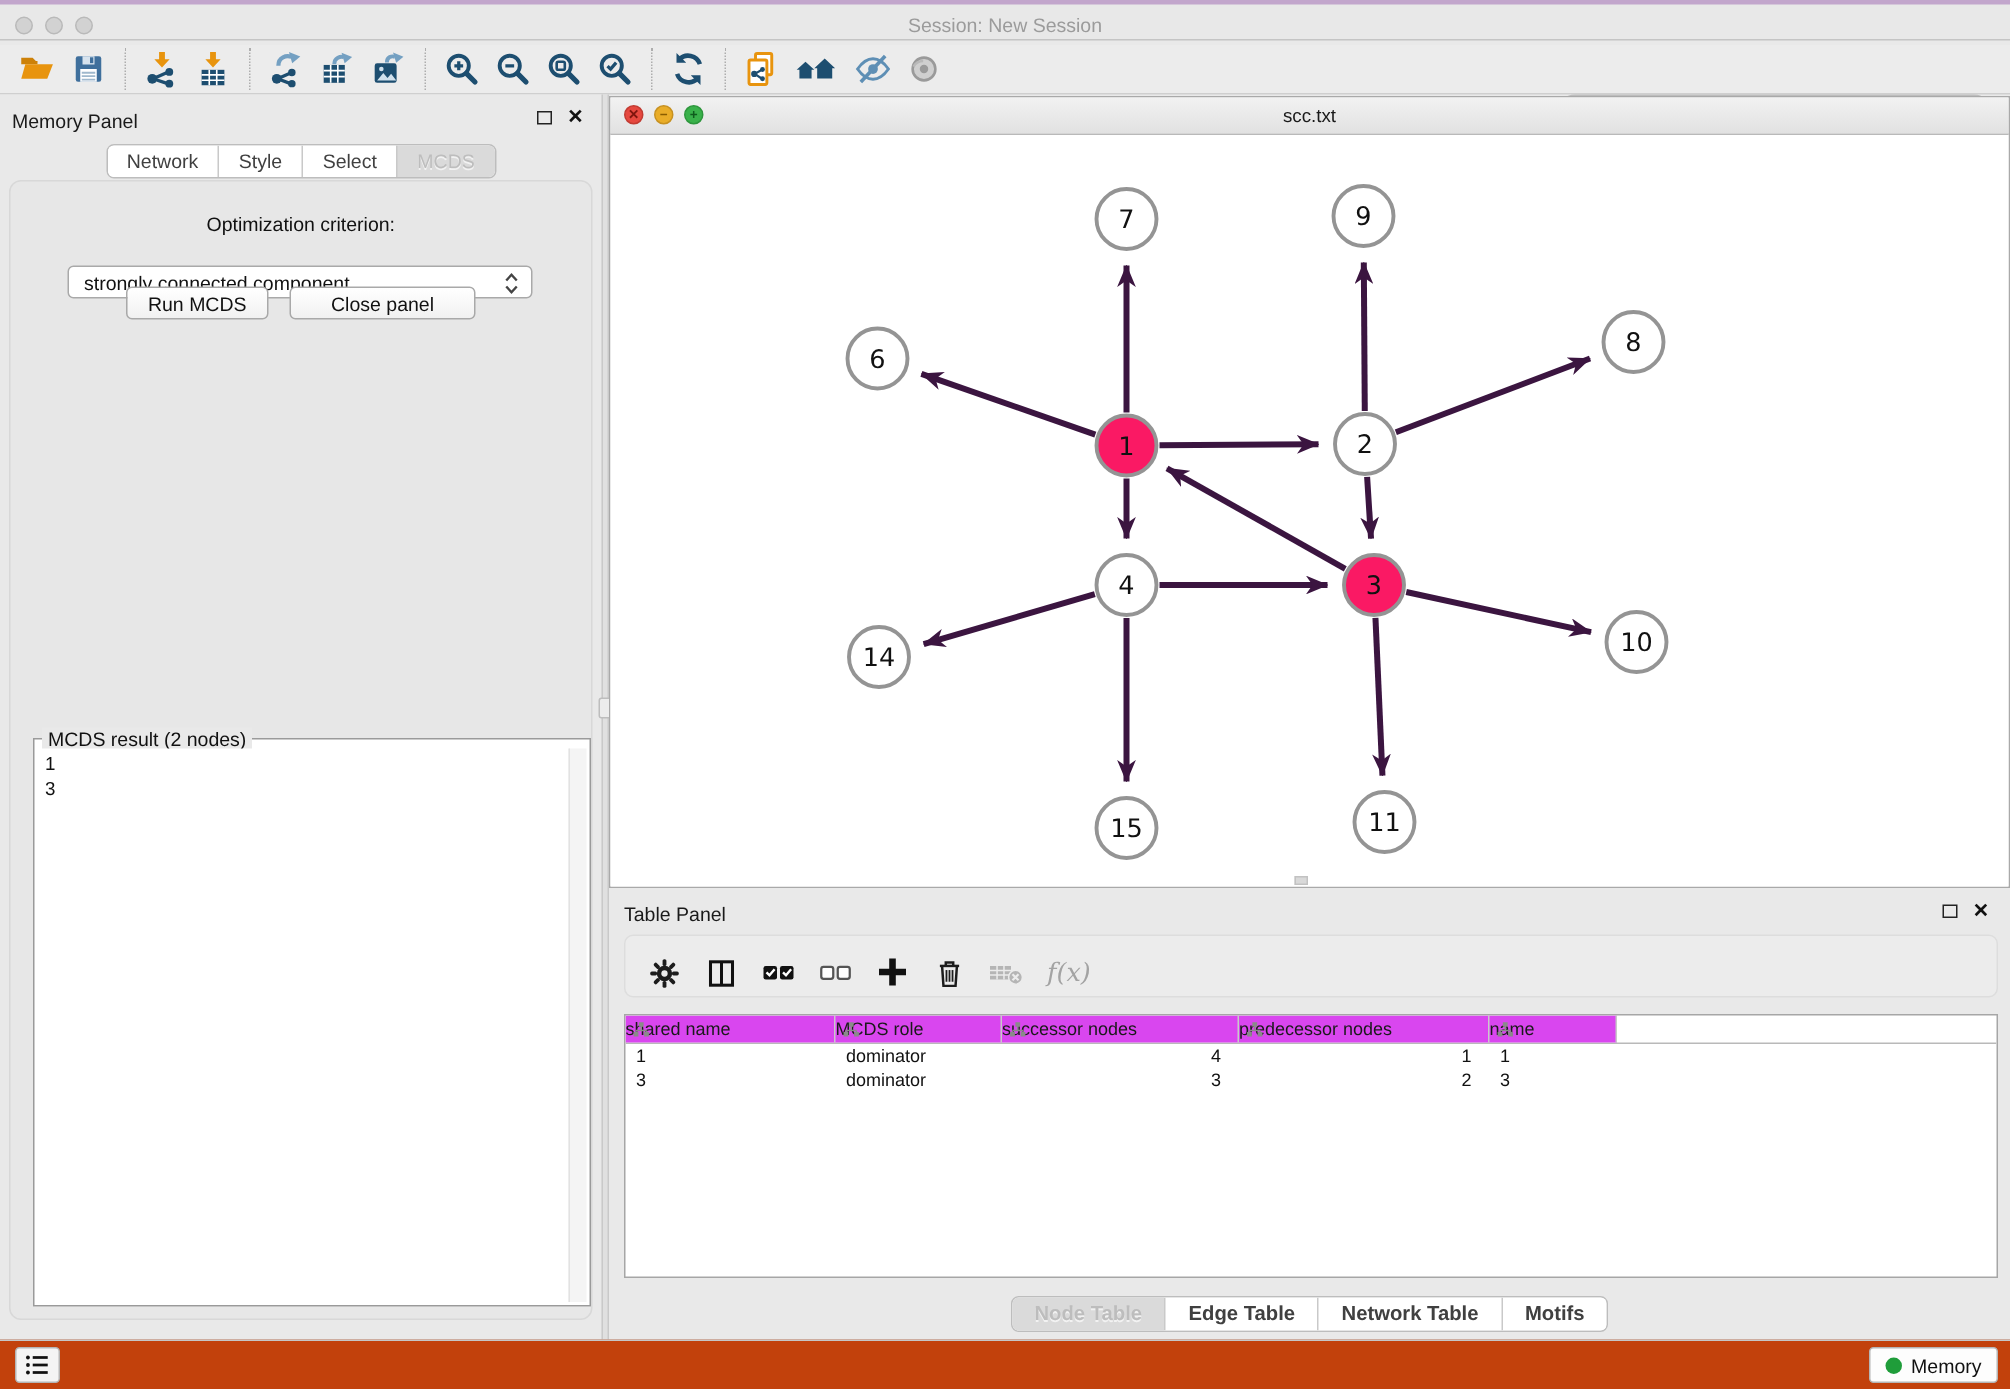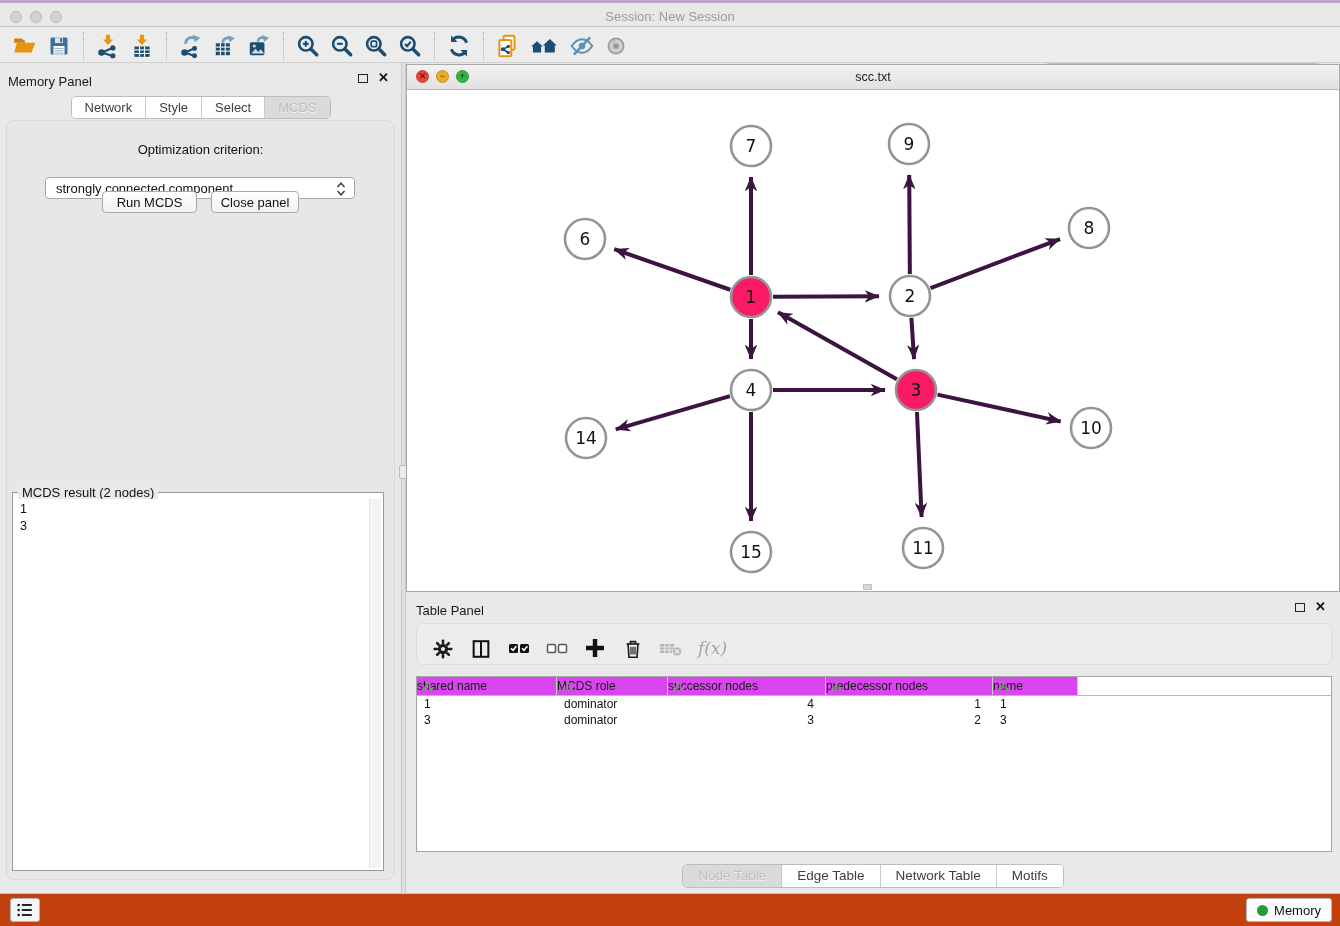--- a/index.html
+++ b/index.html
@@ -29,21 +29,21 @@
   .seg { display:flex; border:1px solid #bdbdbd; border-radius:5px; overflow:hidden; background:#fff; }
   .seg .tab { padding:0 13px; height:21px; line-height:21px; font-size:13px; color:#404040; background:#fff; border-left:1px solid #c9c9c9; cursor:default; }
   .seg .tab:first-child { border-left:none; }
   .seg .tab.sel { background:#dadada; color:#bdbdbd; text-shadow:0 1px 0 #f2f2f2; }
   .cp-frame { left:6px; top:57px; width:389px; height:760px; border:1px solid #d8d8d8; border-radius:8px; background:#e7e7e7; }
   .opt-label { left:0; top:79px; width:401px; text-align:center; font-size:13px; color:#111; }
   .dropdown { left:45px; top:95px; width:310px; height:22px; background:#fff; border:1px solid #a9a9a9; border-radius:4px; display:flex; align-items:center; font-size:13px; color:#111; padding-left:10px;margin-top:19px; }
   .dd-stepper { position:absolute; right:7px; top:2px; }
   .btn { height:22px; background:linear-gradient(#ffffff,#f1f1f1); border:1px solid #a9a9a9; border-radius:4px; font-size:13px; color:#111; display:flex; align-items:center; justify-content:center; }
   .btn-row { left:0; top:128px; width:401px; display:flex; justify-content:center; gap:14px; }
-  .fieldset { left:12px; top:429px; width:372px; height:379px; border:1px solid #9a9a9a; background:#fff; }
+  .fieldset { left:22px; top:429px; width:372px; height:379px; border:1px solid #9a9a9a; background:#fff; }
   .fieldset .legend { position:absolute; left:5px; top:-8px; background:#e9e9e9; padding:0 4px; font-size:13px; color:#111; }
   .result-text { position:absolute; left:2px; top:6px; right:15px; bottom:2px; background:#fff; font-size:12.5px; line-height:17px; color:#111; padding:2px 5px; white-space:pre; overflow:hidden; }
   .result-scroll { position:absolute; right:2px; top:6px; width:12px; bottom:2px; background:#f4f4f4; border-left:1px solid #e2e2e2; }
 
   
   .v-split { left:401px; top:63px; width:5px; height:830px; background:#e0e0e0; border-left:1px solid #c9c9c9; border-right:1px solid #c9c9c9; }
   .v-split .grip { position:absolute; left:-3px; top:402px; width:9px; height:14px; background:#ececec; border:1px solid #bdbdbd; border-radius:2px; }
 
   
   .right-area { left:406px; top:63px; width:934px; height:830px; }
@@ -61,21 +61,21 @@
   
   .table-panel { position:absolute; left:0; top:532px; width:934px; height:298px; background:#e9e9e9; }
   .tp-toolbar { position:absolute; left:10px; top:28px; width:916px; height:42px; background:#ececec; border:1px solid #dddddd; border-radius:6px; display:flex; align-items:center; padding-left:10px; gap:6px; }
   .tp-btn { width:32px; height:32px; display:flex; align-items:flex-end; justify-content:center; }
   .tbl { position:absolute; left:10px; top:81px; width:916px; height:176px; background:#fff; border:1px solid #a6a6a6; overflow:hidden; }
   .thead { display:flex; height:19px; border-bottom:1px solid #b9b9b9; }
   .th { position:relative; display:flex; align-items:center; background:#d946ef; border-right:1px solid #c9c9c9; font-size:12px; color:#1a1a1a; }
   .th svg { position:absolute; left:5px; top:4px; }
   .tr { display:flex; height:16px; }
   .td { font-size:12px; color:#111; line-height:16px; overflow:hidden; }
-  .bottom-tabs { position:absolute; left:0; top:269px; width:934px; display:flex; justify-content:center; }
+  .bottom-tabs { position:absolute; left:0; top:269px; width:934px; display:flex; justify-content:center;font-weight:bold; }
   .bottom-tabs .tab { padding:0 15px; height:22px; line-height:22px; font-size:13.5px; }
 
   
   .statusbar { left:0; top:893px; width:1340px; height:33px; background:#c2410c; border-top:1px solid #c6c6c6; }
   .list-btn { position:absolute; left:10px; top:4px; width:30px; height:24px; background:#f4f4f4; border:1px solid #b5b5b5; border-radius:3px; display:flex; align-items:center; justify-content:center; }
   .memory-btn { position:absolute; right:8px; top:4px; height:24px; padding:0 10px; background:#fdfdfd; border:1px solid #b5b5b5; border-radius:3px; display:flex; align-items:center; gap:6px; font-size:13px; color:#111; }
   .memory-dot { width:11px; height:11px; border-radius:50%; background:#1f9d3a; }
 </style>
 </head>
 <body>
@@ -286,21 +286,21 @@
       <span>strongly connected component</span>
       <span class="dd-stepper">
         <svg width="12" height="18" viewBox="0 0 12 18">
             <path d="M2.5 7 L6 3.2 L9.5 7" fill="none" stroke="#444" stroke-width="1.6"></path>
             <path d="M2.5 11 L6 14.8 L9.5 11" fill="none" stroke="#444" stroke-width="1.6"></path>
           </svg>
       </span>
     </div>
     <div class="abs btn-row">
       <div class="btn" style="width:95px">Run MCDS</div>
-      <div class="btn" style="width:88px">Close panel</div>
+      <div class="btn" style="width:124px">Close panel</div>
     </div>
     <div class="abs fieldset">
       <span class="legend">MCDS result (2 nodes)</span>
       <div class="result-text" id="result-text">1
 3</div>
       <div class="result-scroll"></div>
     </div>
   </div>
 
   <div class="abs v-split">

